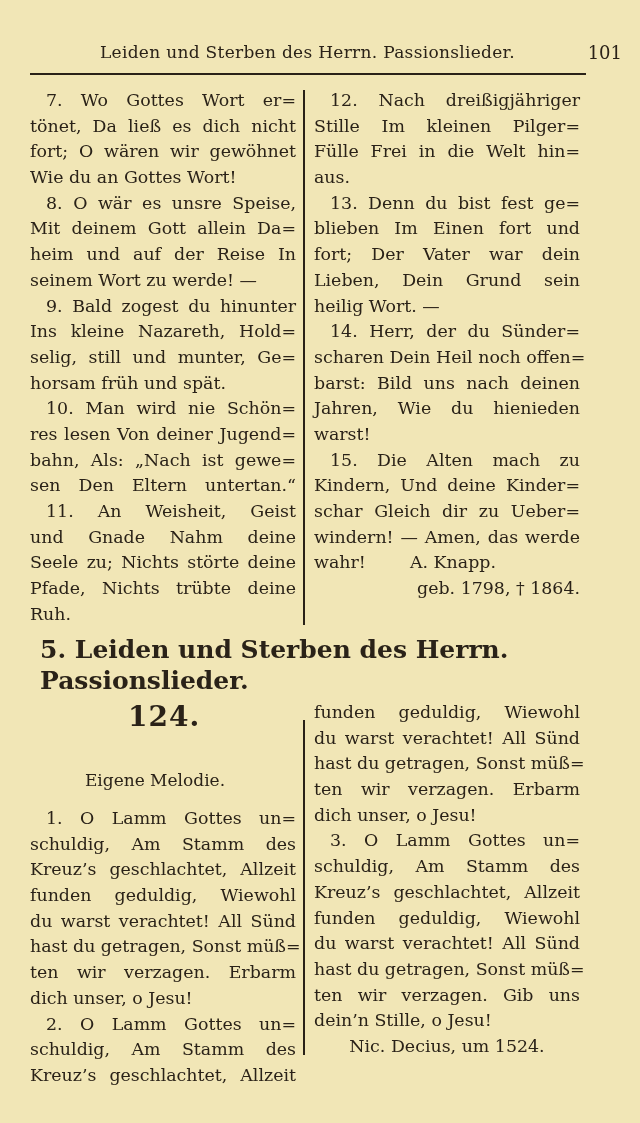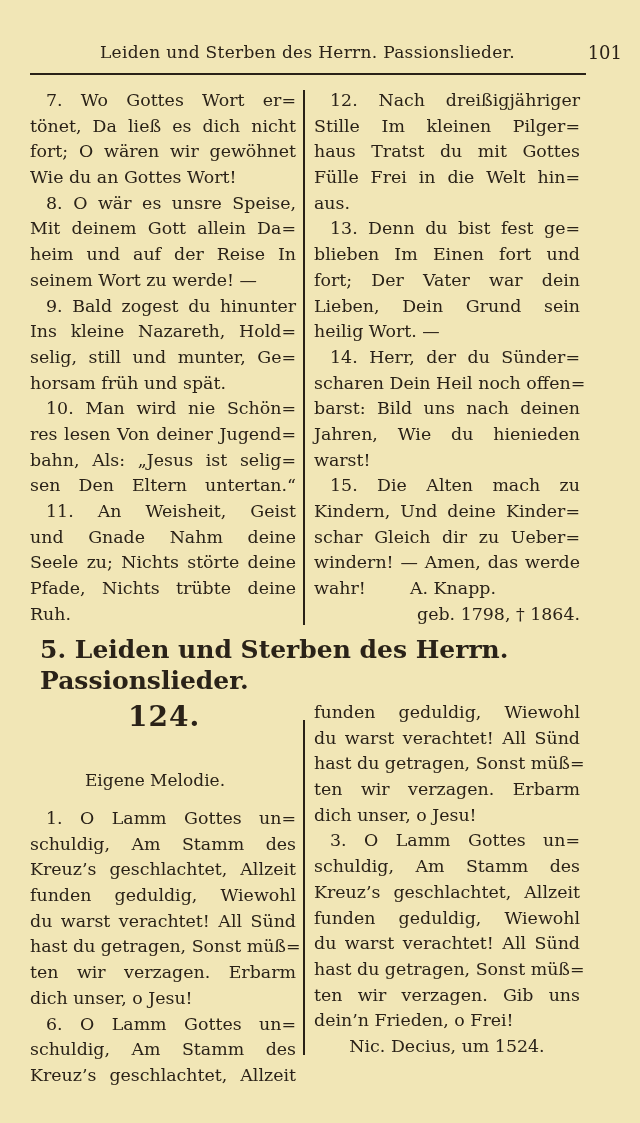--- a/index.html
+++ b/index.html
@@ -60,35 +60,34 @@
   <span class="line indent">8. O wär es unsre Speise,</span>
   <span class="line">Mit deinem Gott allein Da=</span>
   <span class="line">heim und auf der Reise In</span>
   <span class="line last">seinem Wort zu werde! —</span>
   <span class="line indent">9. Bald zogest du hinunter</span>
   <span class="line">Ins kleine Nazareth, Hold=</span>
   <span class="line">selig, still und munter, Ge=</span>
   <span class="line last">horsam früh und spät.</span>
   <span class="line indent">10. Man wird nie Schön=</span>
   <span class="line">res lesen Von deiner Jugend=</span>
-  <span class="line">bahn, Als: „Jesus ist selig=</span>
+  <span class="line">bahn, Als: „Nach ist gewe=</span>
   <span class="line">sen Den Eltern untertan.“</span>
   <span class="line indent">11. An Weisheit, Geist</span>
   <span class="line">und Gnade Nahm deine</span>
   <span class="line">Seele zu; Nichts störte deine</span>
   <span class="line">Pfade, Nichts trübte deine</span>
   <span class="line last">Ruh.</span>
 </div>
 
 <div class="vrule" style="left:303px; top:90px; height:535px;"></div>
 
 <div class="col" style="left:314px; top:88px; width:266px;">
   <span class="line indent">12. Nach dreißigjähriger</span>
   <span class="line">Stille Im kleinen Pilger=</span>
-  <span class="line">haus Tratst du mit Gottes</span>
   <span class="line">Fülle Frei in die Welt hin=</span>
   <span class="line last">aus.</span>
   <span class="line indent">13. Denn du bist fest ge=</span>
   <span class="line">blieben Im Einen fort und</span>
   <span class="line">fort; Der Vater war dein</span>
   <span class="line">Lieben, Dein Grund sein</span>
   <span class="line last">heilig Wort. —</span>
   <span class="line indent">14. Herr, der du Sünder=</span>
   <span class="line">scharen Dein Heil noch offen=</span>
   <span class="line">barst: Bild uns nach deinen</span>
@@ -112,35 +111,35 @@
 
 <div class="col" style="left:30px; top:773px; width:266px;margin-top:33px;">
   <span class="line indent">1. O Lamm Gottes un=</span>
   <span class="line">schuldig, Am Stamm des</span>
   <span class="line">Kreuz’s geschlachtet, Allzeit</span>
   <span class="line">funden geduldig, Wiewohl</span>
   <span class="line">du warst verachtet! All Sünd</span>
   <span class="line">hast du getragen, Sonst müß=</span>
   <span class="line">ten wir verzagen. Erbarm</span>
   <span class="line last">dich unser, o Jesu!</span>
-  <span class="line indent">6. O Lamm Gottes un=</span>
+  <span class="line indent">2. O Lamm Gottes un=</span>
   <span class="line">schuldig, Am Stamm des</span>
   <span class="line">Kreuz’s geschlachtet, Allzeit</span>
 </div>
 
 <div class="vrule" style="left:303px; top:720px; height:335px;"></div>
 
 <div class="col" style="left:314px; top:700px; width:266px;">
   <span class="line">funden geduldig, Wiewohl</span>
   <span class="line">du warst verachtet! All Sünd</span>
   <span class="line">hast du getragen, Sonst müß=</span>
   <span class="line">ten wir verzagen. Erbarm</span>
   <span class="line last">dich unser, o Jesu!</span>
   <span class="line indent">3. O Lamm Gottes un=</span>
   <span class="line">schuldig, Am Stamm des</span>
   <span class="line">Kreuz’s geschlachtet, Allzeit</span>
   <span class="line">funden geduldig, Wiewohl</span>
   <span class="line">du warst verachtet! All Sünd</span>
   <span class="line">hast du getragen, Sonst müß=</span>
   <span class="line">ten wir verzagen. Gib uns</span>
-  <span class="line last">dein’n Frieden, o Frei!</span>
+  <span class="line last">dein’n Stille, o Jesu!</span>
   <span class="line center">Nic. Decius, um 1524.</span>
 </div>
 
 </body></html>

